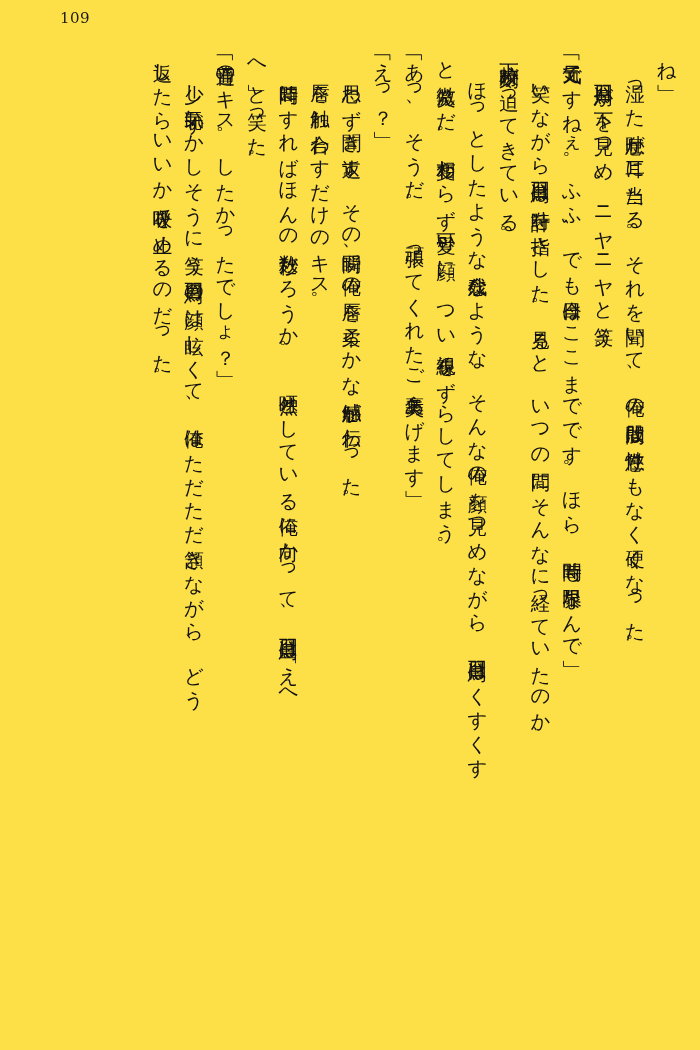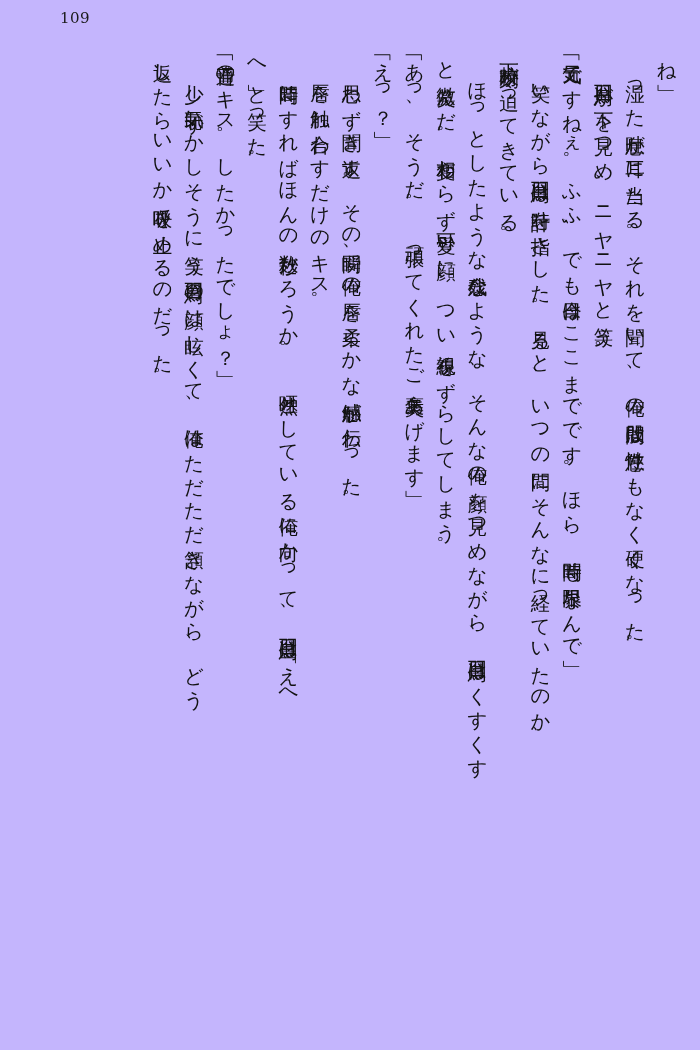--- a/index.html
+++ b/index.html
@@ -8,21 +8,21 @@
     background: #ffffff;
   }
   body {
     font-family: "DejaVu Serif", "Liberation Serif", serif;
     color: #111111;
   }
   .page {
     position: relative;
     width: 700px;
     height: 1050px;
-    background: #c4b5fd;
+    background: #fde047;
     overflow: hidden;
     box-sizing: border-box;
   }
   .page-number {
     position: absolute;
     top: 9px;
     left: 60px;
     font-size: 15px;
     font-family: "DejaVu Serif", "Liberation Serif", serif;
     color: #1a1a1a;

